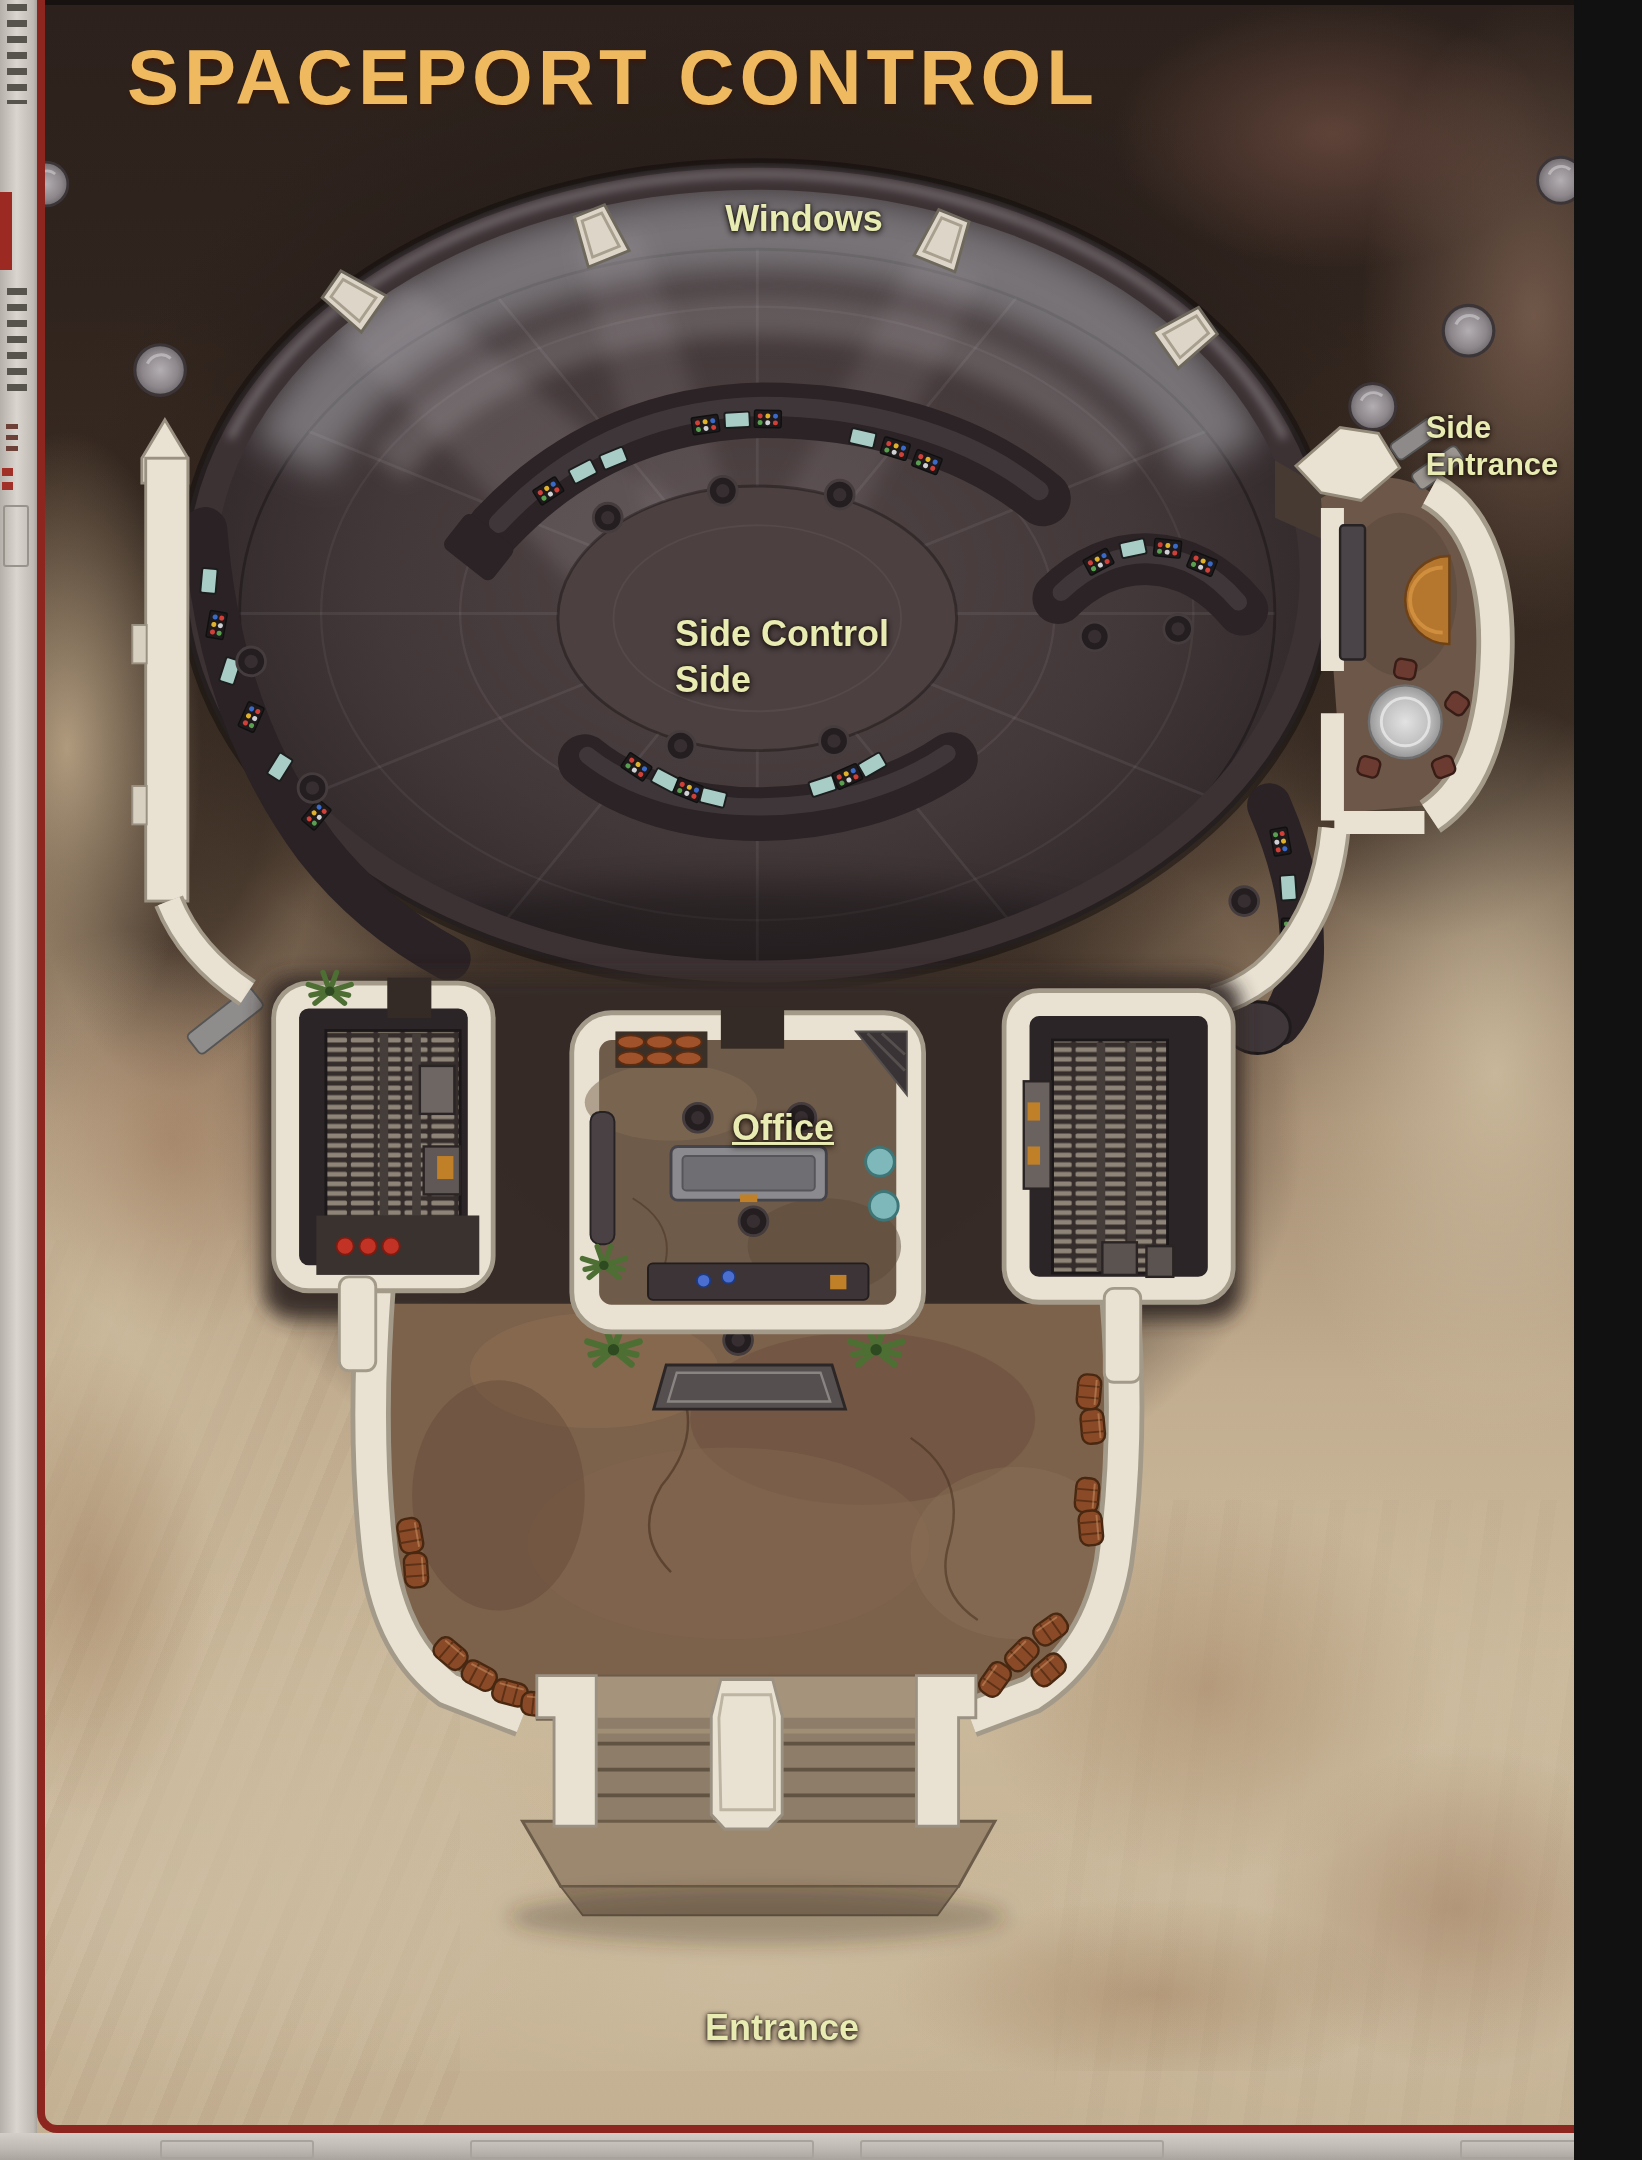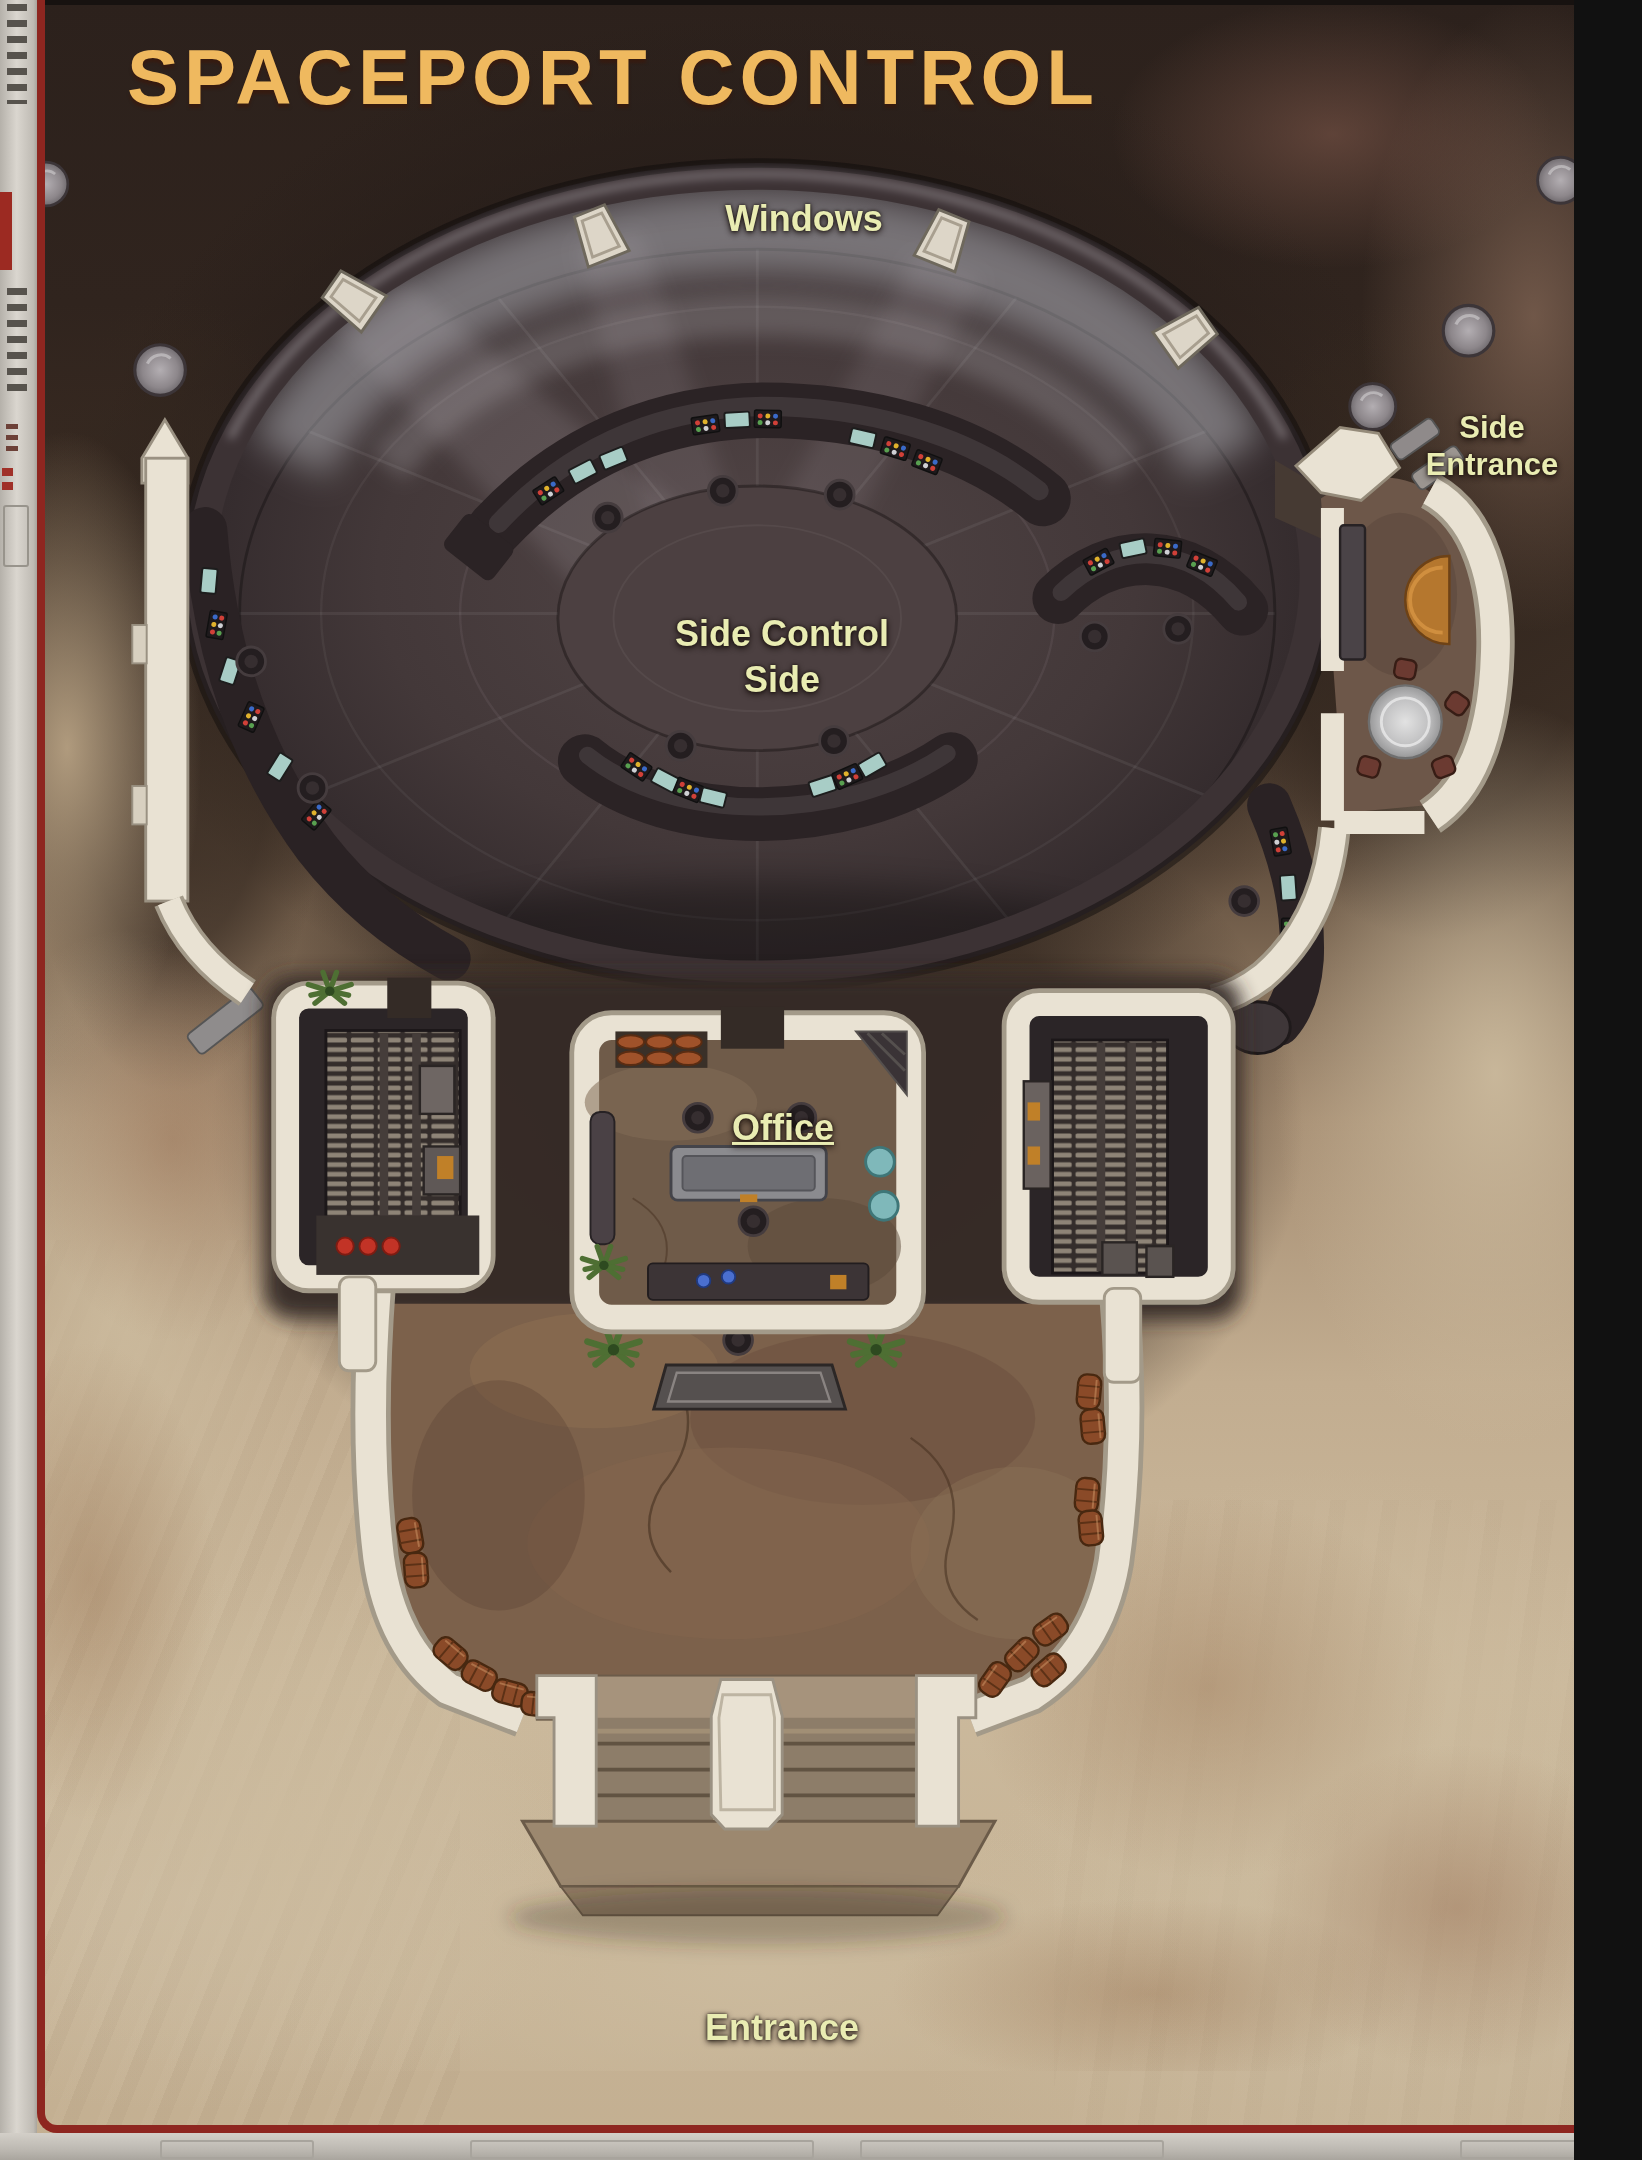--- a/index.html
+++ b/index.html
@@ -39,21 +39,21 @@
   .eb-r{position:absolute;top:7px;height:15px;border:2px solid #a8a49d;border-radius:3px;}
   .red-border{position:absolute;left:37px;right:-12px;top:-20px;bottom:27px;
      border-left:8px solid var(--border_red,#8e2620);
      border-bottom:8px solid var(--border_red,#8e2620);
      border-bottom-left-radius:20px;pointer-events:none;}
   
   .map-title{position:absolute;left:127px;top:32px;font-size:78px;font-weight:bold;
      letter-spacing:5px;color:var(--title,#efb95f);
      text-shadow:0 4px 3px rgba(62,22,8,.55);white-space:nowrap;}
   .lbl{position:absolute;transform:translate(-50%,-50%);color:var(--label,#e9ecb2);
-     font-weight:bold;text-align:center;white-space:nowrap;line-height:1.28;
+     font-weight:bold;white-space:nowrap;line-height:1.28;
      text-shadow:0 2px 6px rgba(18,10,6,.95),0 0 3px rgba(18,10,6,.8);}
   .lbl-windows{left:804px;top:219px;font-size:36px;}
   .lbl-mcr{left:782px;top:657px;font-size:36px;}
   .lbl-office{left:783px;top:1128px;font-size:36px;text-decoration:underline;}
   .lbl-entrance{left:782px;top:2028px;font-size:36px;}
   .lbl-side{left:1492px;top:446px;font-size:31px;line-height:1.2;}
 </style>
 </head>
 <body>
 

